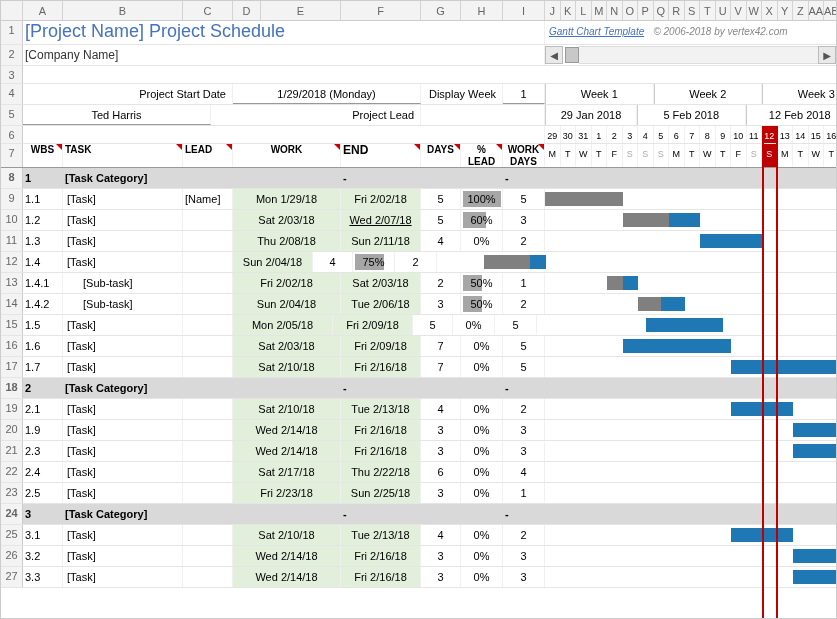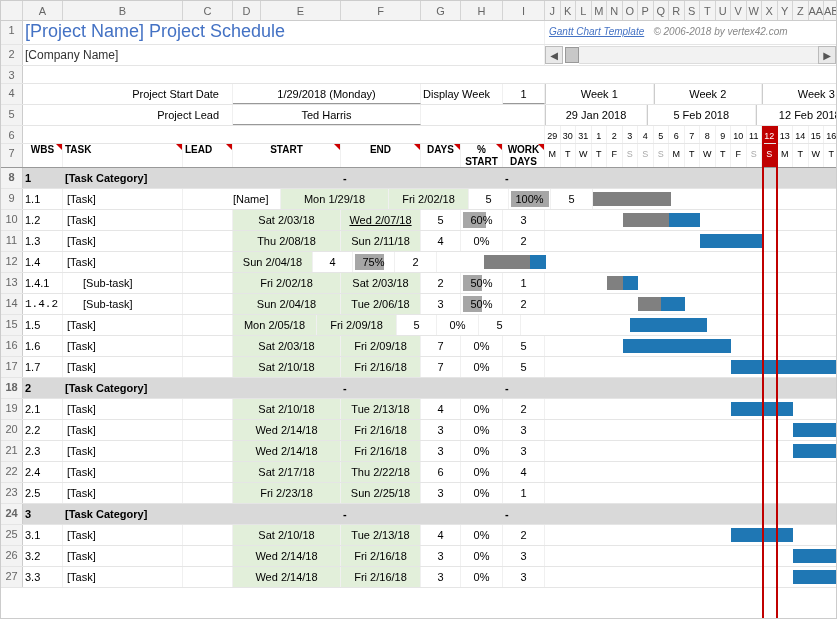--- a/index.html
+++ b/index.html
@@ -48,21 +48,21 @@
   .link { color: #4472C4; text-decoration: underline; font-style: italic; font-size: 10px; }
   .copyright { color: #888; font-style: italic; font-size: 10px; }
   
   .scroll-left, .scroll-right { width: 18px; height: 18px; background:#e9e9e9; border:1px solid #bbb; display:inline-flex; align-items:center; justify-content:center; cursor:pointer; font-size:10px; color:#555;}
   .scroll-thumb { width: 14px; height:16px; background:#c8c8c8; border:1px solid #999; display:inline-block; margin-left:2px; vertical-align:top; }
   .scroll-track { flex:1; height:18px; background:#f2f2f2; border-top:1px solid #ddd; border-bottom:1px solid #ddd;}
   
   .today-line { position:absolute; top:0; bottom:0; width:15.5px; border-left:2px solid #c00000; border-right:2px solid #c00000; pointer-events:none; }
   .today-hdr { background: #c00000; color: #fff !important; }
   
-  .field-label { text-align: right; padding-right: 13px; }
+  .field-label { text-align: right; padding-right: 6px; }
   .field-val { text-align:center; border-bottom: 1px solid #999; }
 </style>
 </head>
 <body>
 
 <div class="sheet">
 
   <div class="col-headers" id="col-hdrs">
     <div class="row-header"></div>
   <div style="width: 40px;">A</div>
@@ -120,24 +120,24 @@
         <div class="cell field-label" style="width: 210px;">Project Start Date</div>
         <div class="cell field-val" style="width: 188px;">1/29/2018 (Monday)</div>
         <div class="cell field-label" style="width: 82px;">Display Week</div>
         <div class="cell field-val" style="width: 42px;">1</div>
         <div class="cell week-hdr" style="width: 108.5px; border-left: 1px solid rgb(204, 204, 204);">Week 1</div>
         <div class="cell week-hdr" style="width: 108.5px; border-left: 1px solid rgb(204, 204, 204);">Week 2</div>
         <div class="cell week-hdr" style="width: 108.5px; border-left: 1px solid rgb(204, 204, 204);">Week 3</div>
       </div>
       <div class="row">
         <div class="row-header">5</div>
+        <div class="cell field-val" style="width: 188px;">Ted Harris</div>
         <div class="cell field-label" style="width: 210px;">Project Lead</div>
-        <div class="cell field-val" style="width: 188px;">Ted Harris</div>
         <div class="cell" style="width: 124px;"></div>
-        <div class="cell week-hdr" style="width: 102px; border-left: 1px solid rgb(204, 204, 204);">29 Jan 2018</div>
+        <div class="cell week-hdr" style="width: 92px; border-left: 1px solid rgb(204, 204, 204);">29 Jan 2018</div>
         <div class="cell week-hdr" style="width: 108.5px; border-left: 1px solid rgb(204, 204, 204);">5 Feb 2018</div>
         <div class="cell week-hdr" style="width: 108.5px; border-left: 1px solid rgb(204, 204, 204);">12 Feb 2018</div>
       </div>
       <div class="row h18">
         <div class="row-header">6</div>
         <div class="cell" style="width: 522px;"></div>
         <div class="day-cell">29</div>
         <div class="day-cell">30</div>
         <div class="day-cell">31</div>
         <div class="day-cell">1</div>
@@ -155,24 +155,24 @@
         <div class="day-cell">13</div>
         <div class="day-cell">14</div>
         <div class="day-cell">15</div>
         <div class="day-cell">16</div>
       </div>
       <div class="row h24" style="border-bottom: 1px solid rgb(153, 153, 153);">
         <div class="row-header">7</div>
         <div class="cell hdr red-tri" style="width: 40px; text-align: center; line-height: 12px; padding-top: 0px; white-space: normal; font-size: 10px;">WBS</div>
         <div class="cell hdr red-tri" style="width: 120px; line-height: 12px; padding-top: 0px; white-space: normal; font-size: 10px;">TASK</div>
         <div class="cell hdr red-tri" style="width: 50px; line-height: 12px; padding-top: 0px; white-space: normal; font-size: 10px;">LEAD</div>
-        <div class="cell hdr red-tri" style="width: 108px; text-align: center; line-height: 12px; padding-top: 0px; white-space: normal; font-size: 10px;">START</div>
-        <div class="cell hdr red-tri" style="width: 80px; text-align: center; line-height: 12px; padding-top: 0px; white-space: normal; font-size: 10px;">END</div>
+        <div class="cell hdr red-tri" style="width: 108px; text-align: center; line-height: 12px; padding-top: 0px; white-space: normal; font-size: 10px;">WORK</div>
+        <div class="cell hdr red-tri" style="width: 80px; text-align: left; line-height: 12px; padding-top: 0px; white-space: normal; font-size: 12px;">END</div>
         <div class="cell hdr red-tri" style="width: 40px; text-align: center; line-height: 12px; padding-top: 0px; white-space: normal; font-size: 10px;">DAYS</div>
-        <div class="cell hdr red-tri" style="width: 42px; text-align: center; line-height: 12px; padding-top: 0px; white-space: normal; font-size: 10px;">% START</div>
+        <div class="cell hdr red-tri" style="width: 42px; text-align: center; line-height: 12px; padding-top: 0px; white-space: normal; font-size: 10px;">% LEAD</div>
         <div class="cell hdr red-tri" style="width: 42px; text-align: center; line-height: 12px; padding-top: 0px; white-space: normal; font-size: 10px;">WORK DAYS</div>
         <div class="day-cell">M</div>
         <div class="day-cell">T</div>
         <div class="day-cell">W</div>
         <div class="day-cell">T</div>
         <div class="day-cell">F</div>
         <div class="day-cell weekend">S</div>
         <div class="day-cell weekend">S</div>
         <div class="day-cell weekend">S</div>
         <div class="day-cell">M</div>
@@ -196,21 +196,21 @@
         <div class="cell" style="width: 80px;">-</div>
         <div class="cell" style="width: 40px;"></div>
         <div class="cell" style="width: 42px;"></div>
         <div class="cell" style="width: 42px;">-</div>
         <div style="width: 325.5px; background: rgb(217, 217, 217);"></div>
       </div>
       <div class="row">
         <div class="row-header">9</div>
         <div class="cell" style="width: 40px;">1.1</div>
         <div class="cell" style="width: 120px; padding-left: 4px;">[Task]</div>
-        <div class="cell" style="width: 50px; margin-left: 48px;">[Name]</div>
+        <div class="cell" style="width: 50px;">[Name]</div>
         <div class="cell c-start" style="width: 108px;">Mon 1/29/18</div>
         <div class="cell c-end" style="width: 80px;">Fri 2/02/18</div>
         <div class="cell c-days" style="width: 40px;">5</div>
         <div class="cell c-pct" style="width: 42px;"><div class="pct-bar" style="width: 38px;"></div><span class="pct-txt">100%</span></div>
         <div class="cell c-workdays" style="width: 42px;">5</div>
         <div class="gantt-area" style="width: 325.5px; position: relative;">
           <div class="bar-blue" style="left: 0px; width: 77.5px;"></div>
           <div class="bar-gray" style="left: 0px; width: 77.5px;"></div>
         </div>
       </div>
@@ -267,39 +267,39 @@
         <div class="cell c-days" style="width: 40px;">2</div>
         <div class="cell c-pct" style="width: 42px;"><div class="pct-bar" style="width: 19px;"></div><span class="pct-txt">50%</span></div>
         <div class="cell c-workdays" style="width: 42px;">1</div>
         <div class="gantt-area" style="width: 325.5px; position: relative;">
           <div class="bar-blue" style="left: 62px; width: 31px;"></div>
           <div class="bar-gray" style="left: 62px; width: 15.5px;"></div>
         </div>
       </div>
       <div class="row">
         <div class="row-header">14</div>
-        <div class="cell" style="width: 40px; font-family: Liberation Mono, monospace;">1.4.2</div>
+        <div class="cell" style="width: 40px;">1.4.2</div>
         <div class="cell" style="width: 120px; padding-left: 20px;">[Sub-task]</div>
         <div class="cell" style="width: 50px;"></div>
         <div class="cell c-start" style="width: 108px;">Sun 2/04/18</div>
         <div class="cell c-end" style="width: 80px;">Tue 2/06/18</div>
         <div class="cell c-days" style="width: 40px;">3</div>
         <div class="cell c-pct" style="width: 42px;"><div class="pct-bar" style="width: 19px;"></div><span class="pct-txt">50%</span></div>
         <div class="cell c-workdays" style="width: 42px;">2</div>
         <div class="gantt-area" style="width: 325.5px; position: relative;">
           <div class="bar-blue" style="left: 93px; width: 46.5px;"></div>
           <div class="bar-gray" style="left: 93px; width: 23.25px;"></div>
         </div>
       </div>
       <div class="row">
         <div class="row-header">15</div>
         <div class="cell" style="width: 40px;">1.5</div>
         <div class="cell" style="width: 120px; padding-left: 4px;">[Task]</div>
         <div class="cell" style="width: 50px;"></div>
-        <div class="cell c-start" style="width: 84px;">Mon 2/05/18</div>
+        <div class="cell c-start" style="width: 100px;">Mon 2/05/18</div>
         <div class="cell c-end" style="width: 80px;">Fri 2/09/18</div>
         <div class="cell c-days" style="width: 40px;">5</div>
         <div class="cell c-pct" style="width: 42px;"><div class="pct-bar" style="width: 0px;"></div><span class="pct-txt">0%</span></div>
         <div class="cell c-workdays" style="width: 42px;">5</div>
         <div class="gantt-area" style="width: 325.5px; position: relative;">
           <div class="bar-blue" style="left: 108.5px; width: 77.5px;"></div>
         </div>
       </div>
       <div class="row">
         <div class="row-header">16</div>
@@ -350,21 +350,21 @@
         <div class="cell c-end" style="width: 80px;">Tue 2/13/18</div>
         <div class="cell c-days" style="width: 40px;">4</div>
         <div class="cell c-pct" style="width: 42px;"><div class="pct-bar" style="width: 0px;"></div><span class="pct-txt">0%</span></div>
         <div class="cell c-workdays" style="width: 42px;">2</div>
         <div class="gantt-area" style="width: 325.5px; position: relative;">
           <div class="bar-blue" style="left: 186px; width: 62px;"></div>
         </div>
       </div>
       <div class="row">
         <div class="row-header">20</div>
-        <div class="cell" style="width: 40px;">2.2</div>
+        <div class="cell" style="width: 40px;">1.9</div>
         <div class="cell" style="width: 120px; padding-left: 4px;">[Task]</div>
         <div class="cell" style="width: 50px;"></div>
         <div class="cell c-start" style="width: 108px;">Wed 2/14/18</div>
         <div class="cell c-end" style="width: 80px;">Fri 2/16/18</div>
         <div class="cell c-days" style="width: 40px;">3</div>
         <div class="cell c-pct" style="width: 42px;"><div class="pct-bar" style="width: 0px;"></div><span class="pct-txt">0%</span></div>
         <div class="cell c-workdays" style="width: 42px;">3</div>
         <div class="gantt-area" style="width: 325.5px; position: relative;">
           <div class="bar-blue" style="left: 248px; width: 46.5px;"></div>
         </div>

